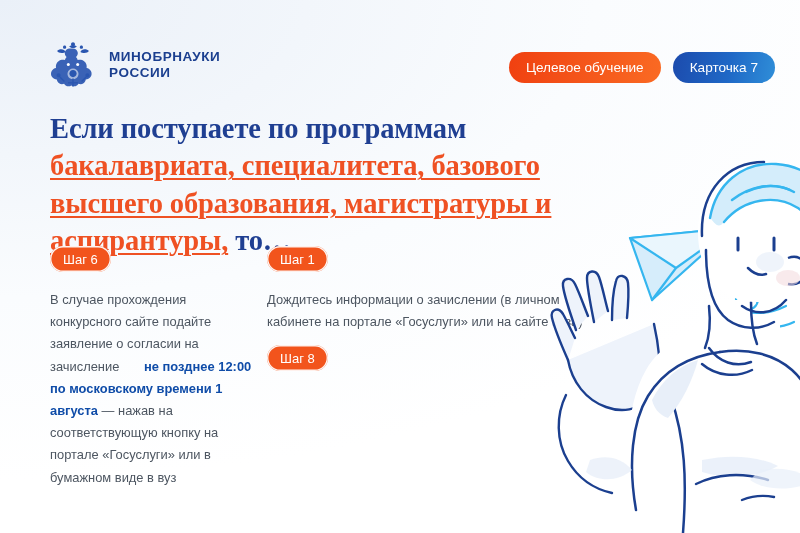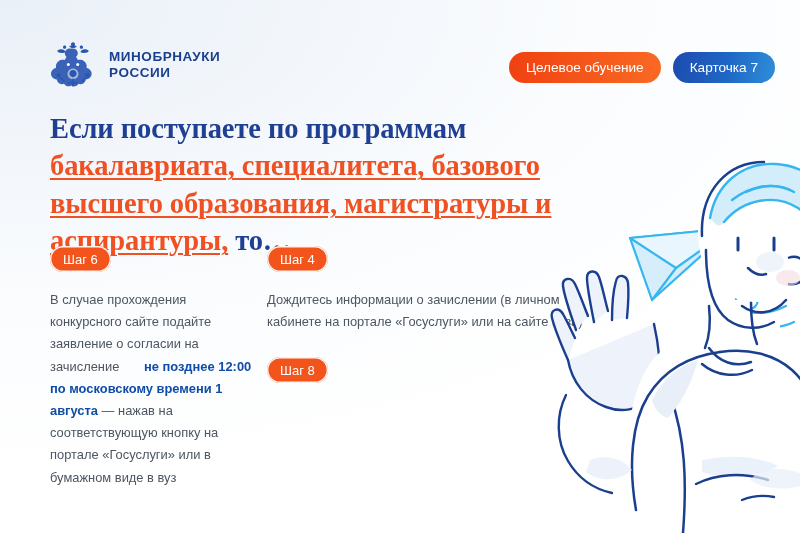--- a/index.html
+++ b/index.html
@@ -45,21 +45,21 @@
   .chip{
     display:inline-flex;align-items:center;justify-content:center;
     height:26px;padding:0 13px;border-radius:13px;
     background:#f2541c;color:#fff;font-size:13px;
     box-shadow:inset 0 0 0 1.4px rgba(255,255,255,.92);
   }
 
   
   .col-left{position:absolute;left:50px;top:246px;width:205px;}
   .col-right{position:absolute;left:267px;top:246px;width:330px;}
-  .block-8{position:absolute;left:267px;top:357px;width:330px;}
+  .block-8{position:absolute;left:267px;top:345px;width:330px;}
 
   .body{
     margin-top:17px;color:#4d5661;font-size:12.9px;line-height:1.72;
   }
   .body b{color:#0f4ca8;font-weight:700;margin-left:21px;}
   .body--wide{width:320px;}
 
   
   .art{position:absolute;right:0;top:0;width:330px;height:533px;pointer-events:none;}
 </style>
@@ -100,21 +100,21 @@
   </div>
 
   <div class="col-left">
     <div class="chip">Шаг 6</div>
     <div class="body">
       <span>В случае прохождения конкурсного сайте подайте заявление о согласии на зачисление </span><b>не позднее 12:00 по московскому времени 1 августа</b><span> — нажав на соответствующую кнопку на портале «Госуслуги» или в бумажном виде в вуз</span>
     </div>
   </div>
 
   <div class="col-right">
-    <div class="chip">Шаг 4</div>
+    <div class="chip">Шаг 1</div>
     <div class="body body--wide">
       <span>Дождитесь информации о зачислении (в личном кабинете на портале «Госуслуги» или на сайте вуза)</span>
     </div>
   </div>
 
   <div class="block-8">
     <div class="chip">Шаг 8</div>
   </div>
 
   <svg class="art" viewBox="0 0 330 533">

